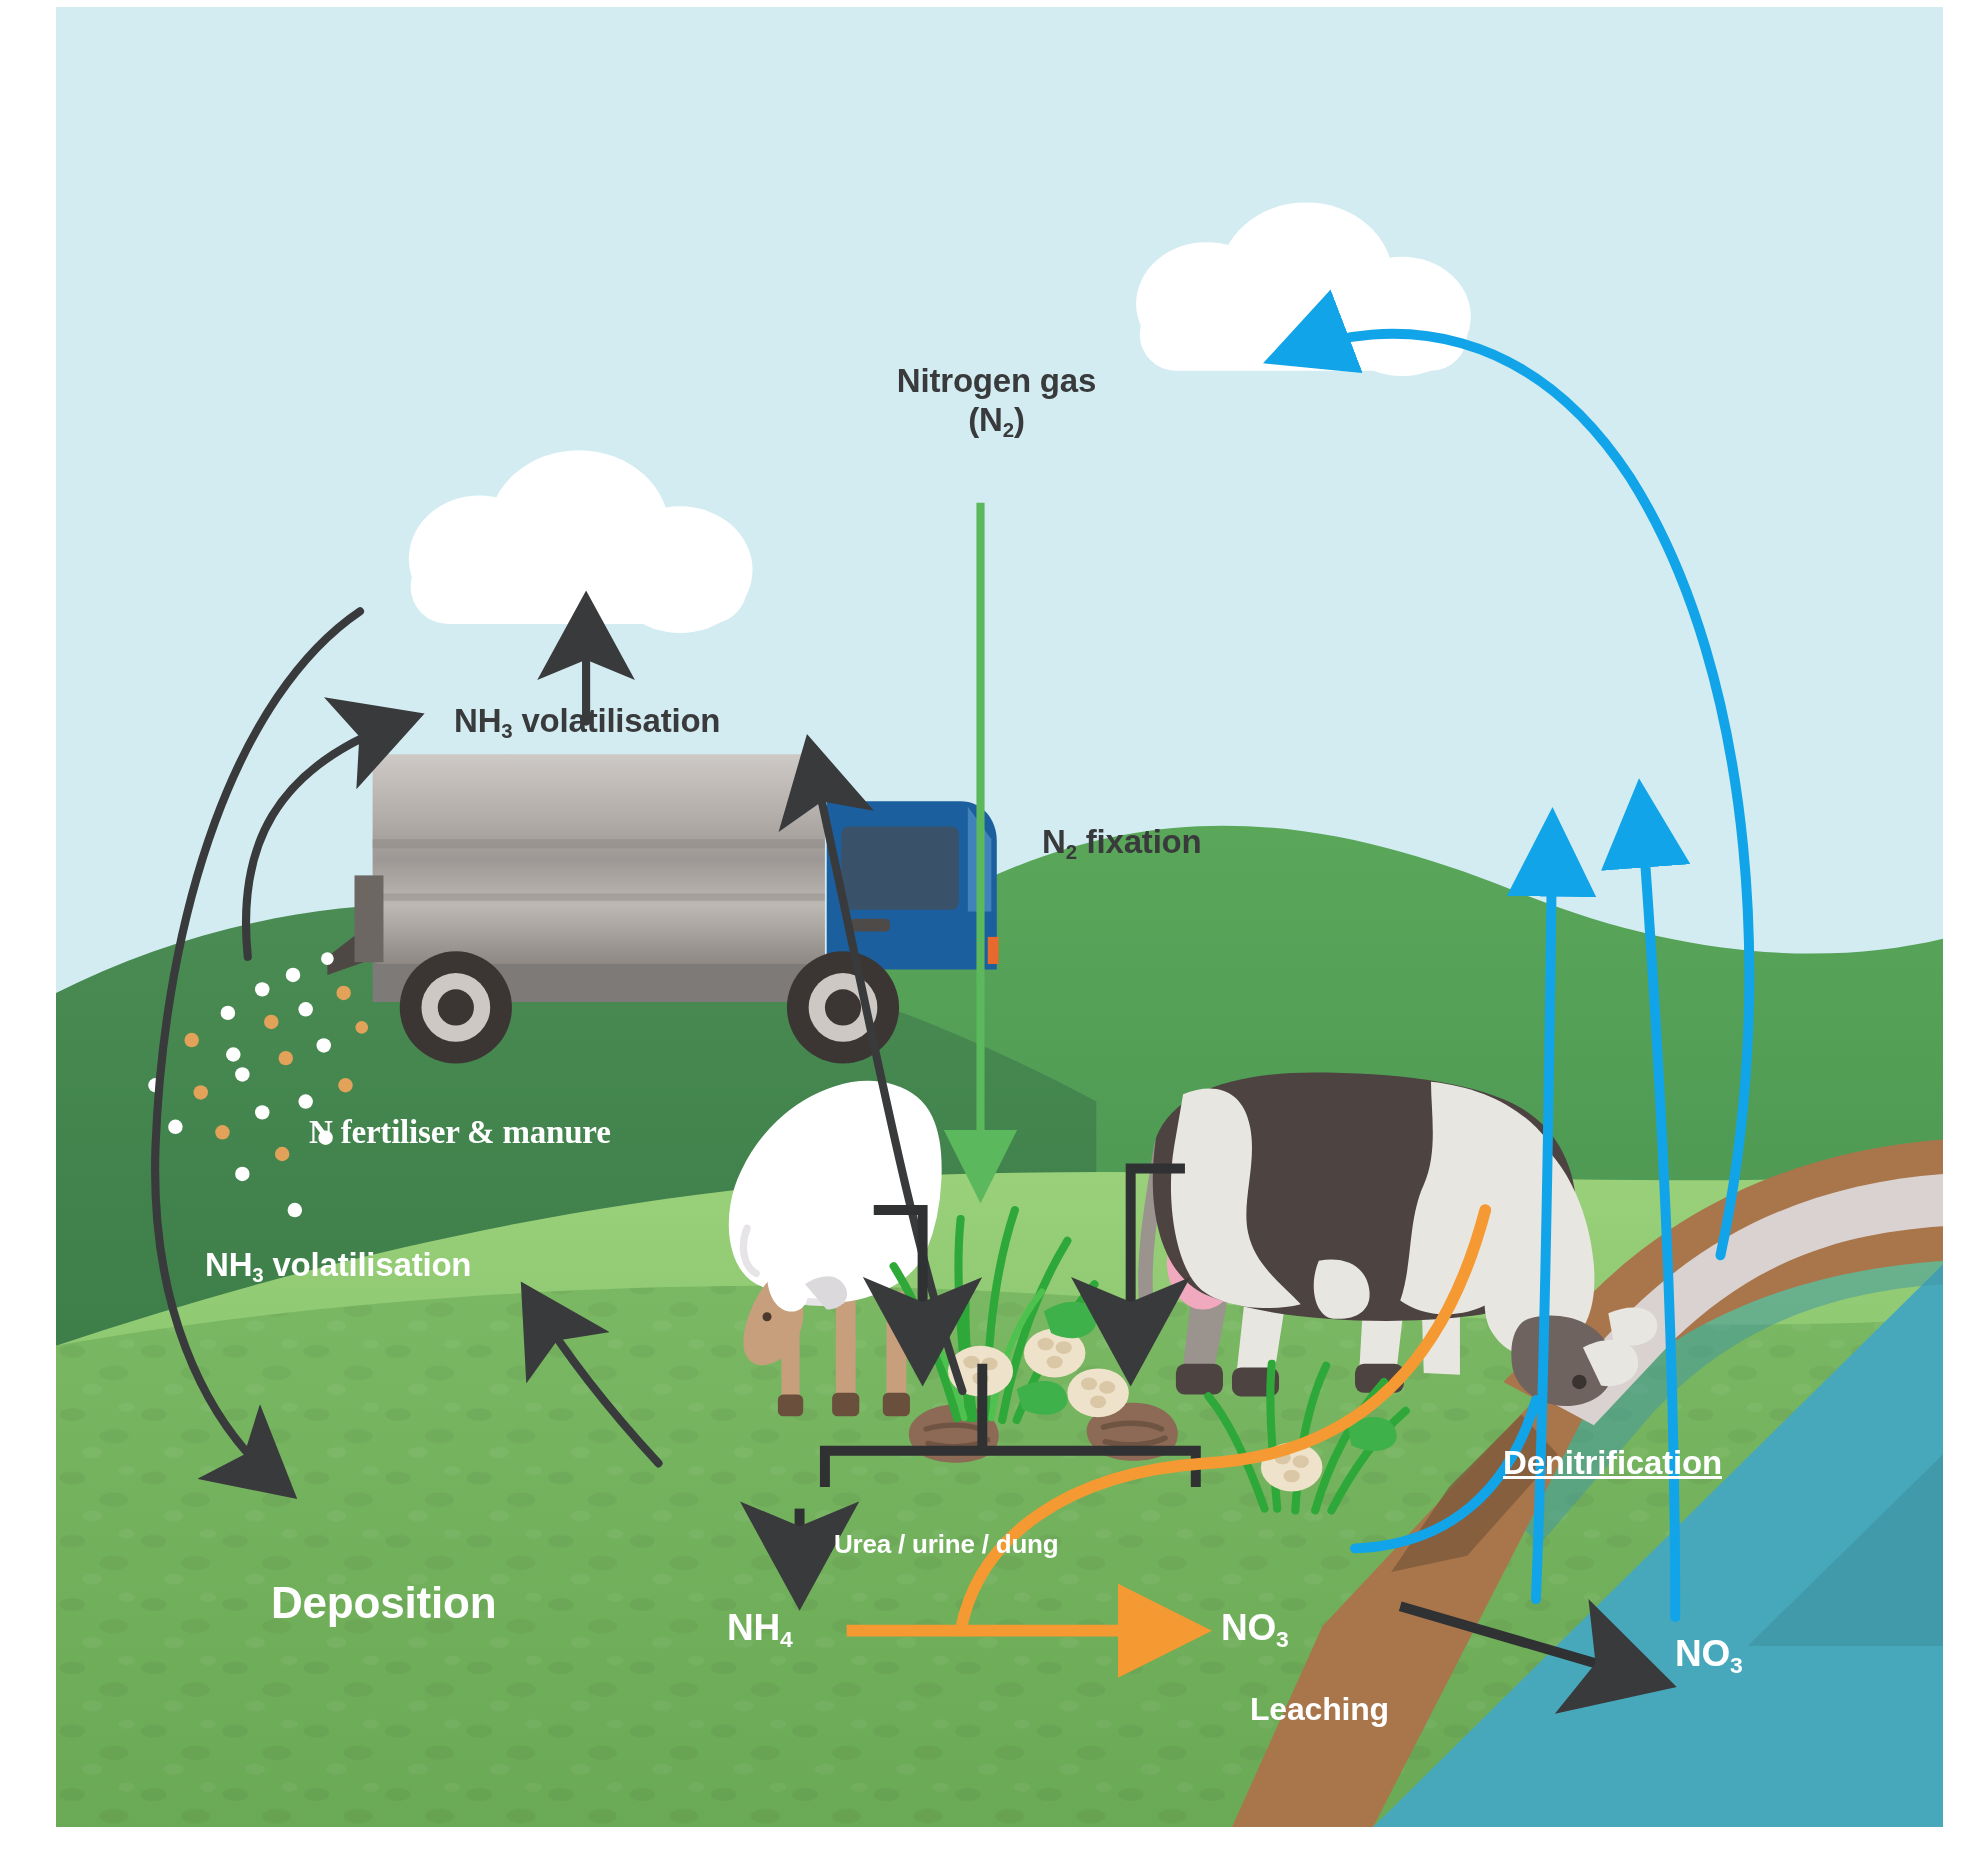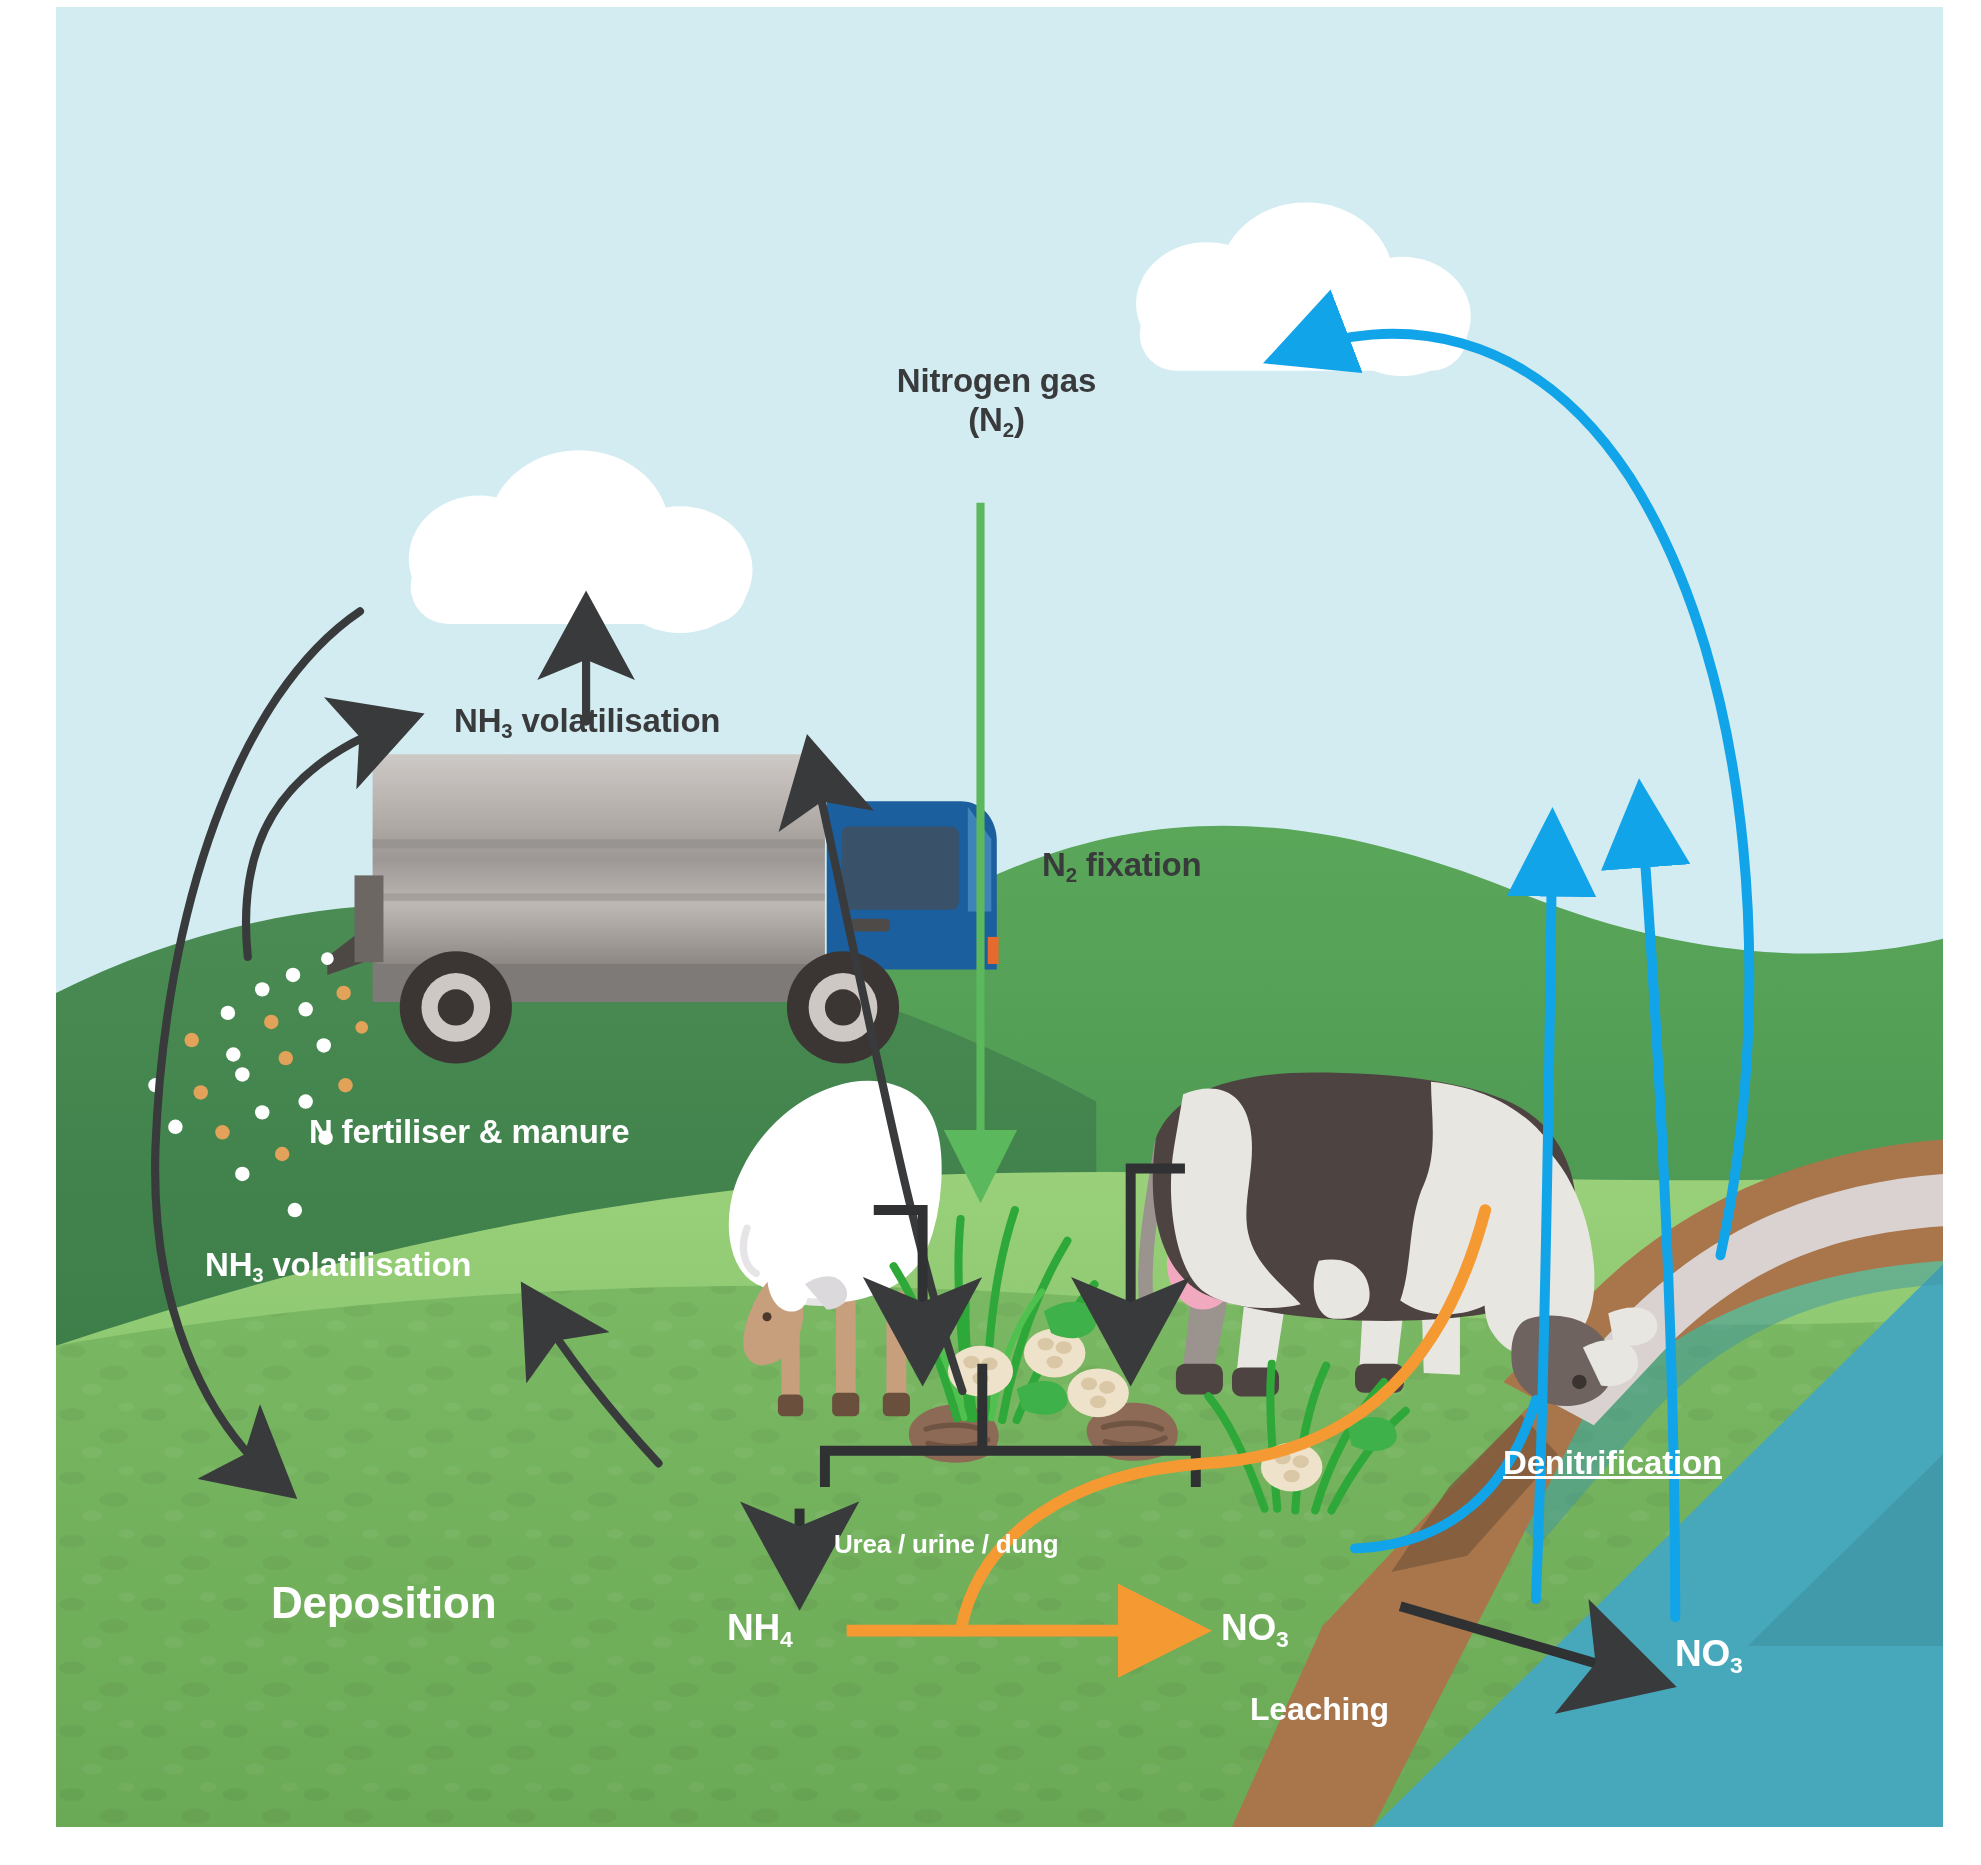--- a/index.html
+++ b/index.html
@@ -379,29 +379,29 @@
 
       <path d="M 1436 1704 C 1540 1700 1606 1640 1636 1540" stroke="#12a4e8" stroke-width="11" fill="none" stroke-linecap="round"></path>
     </svg>
 
     <div class="lbl dark center" style="left:796px; top:355px; width:289px; font-size:33px;">
       <span>Nitrogen gas</span><br>
       <span><span>(N</span><sub>2</sub><span>)</span></span>
     </div>
 
 
-    <div class="lbl dark" style="left:986px; top:839px; font-size:33px;">
+    <div class="lbl dark" style="left:986px; top:816px; font-size:33px;">
       <span>N</span><sub>2</sub><span> fixation</span>
     </div>
 
     <div class="lbl dark" style="left:398px; top:695px; font-size:33px;">
       <span>NH</span><sub>3</sub><span> volatilisation</span>
     </div>
 
-    <div class="lbl white" style="left:253px; top:1106px; font-size:33px;">N fertiliser &amp; manure</div>
+    <div class="lbl white" style="left:253px; top:1106px; font-size:33px;font-family:Liberation Serif, serif;">N fertiliser &amp; manure</div>
 
     <div class="lbl white" style="left:149px; top:1239px; font-size:33px;">
       <span>NH</span><sub>3</sub><span> volatilisation</span>
     </div>
 
     <div class="lbl white" style="left:215px; top:1570px; font-size:44px;">Deposition</div>
 
     <div class="lbl white" style="left:778px; top:1482px; font-size:26px;margin-top:40px;">Urea / urine / dung</div>
 
     <div class="lbl white" style="left:671px; top:1599px; font-size:37px;">

